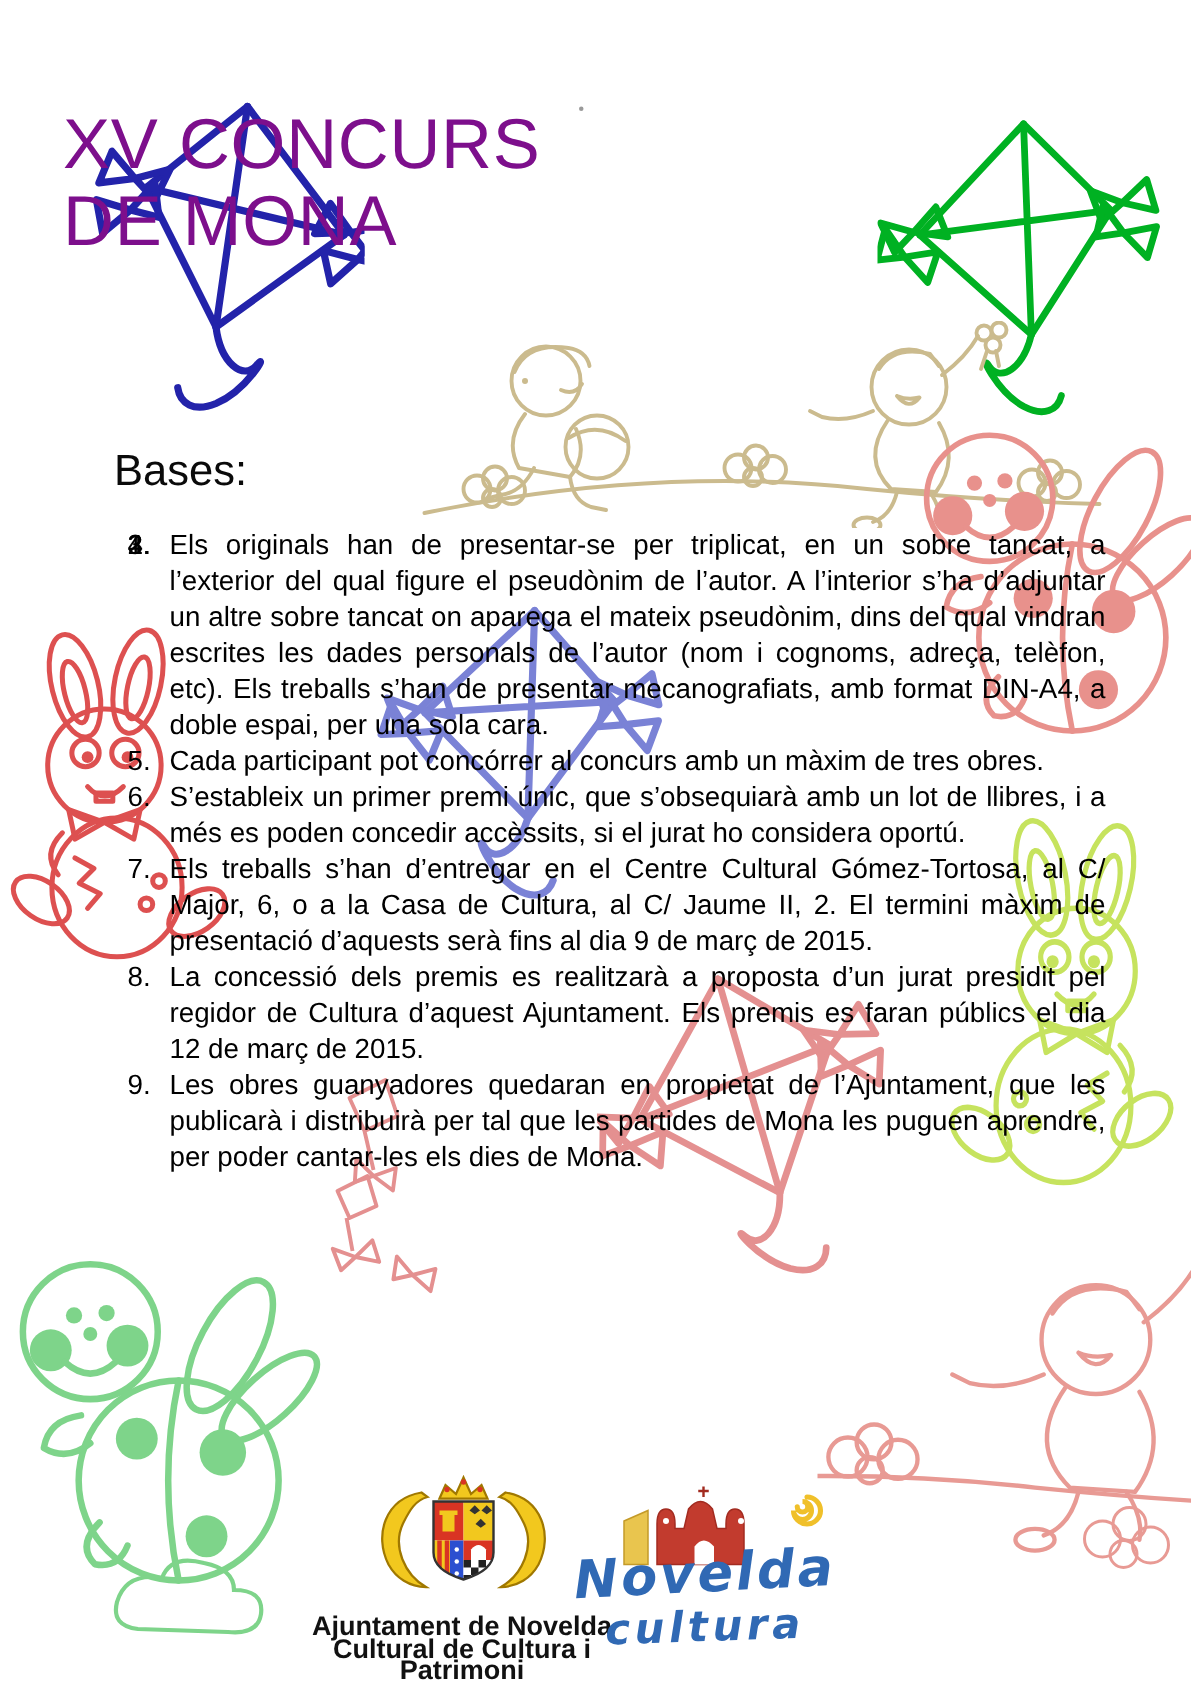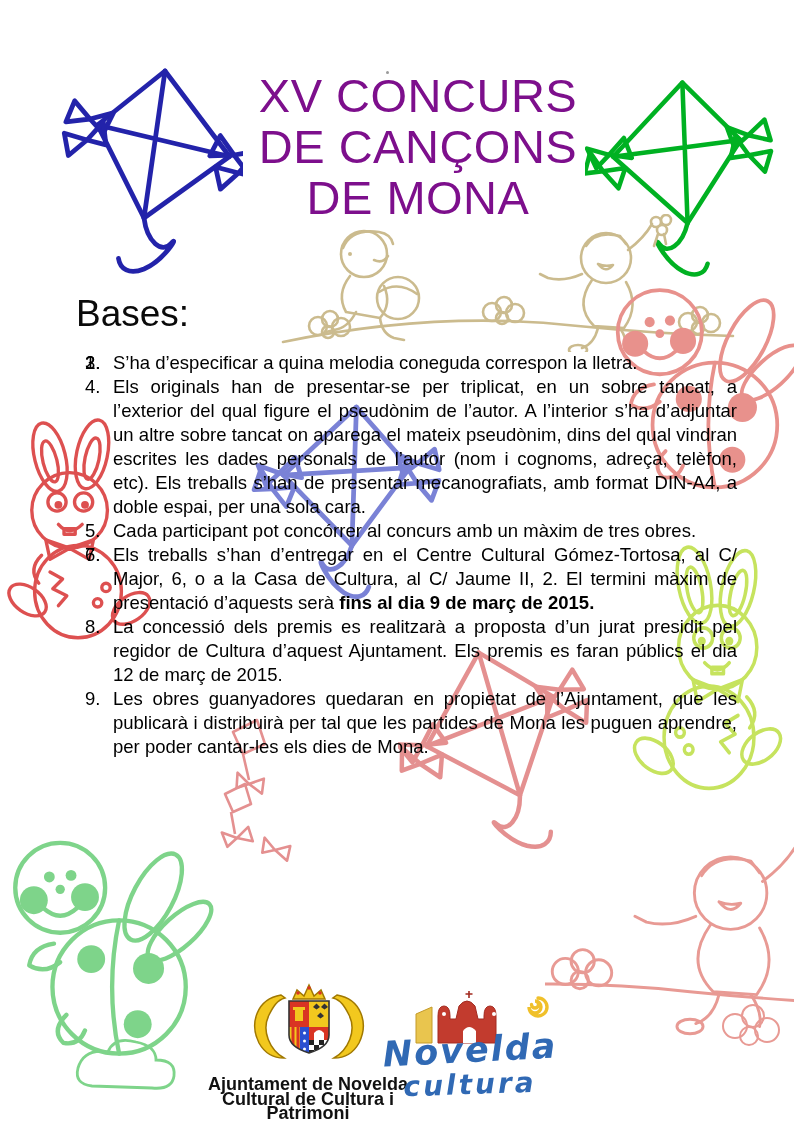--- a/index.html
+++ b/index.html
@@ -5,34 +5,34 @@
   html,body{margin:0;padding:0}
   body{
     width:794px;height:1123px;position:relative;background:#fff;
     font-family:"Liberation Sans",sans-serif;overflow:hidden;color:#000;
   }
   .deco{position:absolute;z-index:0;pointer-events:none}
   .deco svg,svg.deco{display:block}
 
   #page-title{
     position:absolute;top:70px;left:0;width:794px;box-sizing:border-box;
-    padding-left:42px;text-align:center;z-index:1;
+    padding-left:42px;text-align:left;z-index:1;
     font-size:47px;line-height:51px;color:#7d0f8c;letter-spacing:.5px;
   }
   #stray-dot{position:absolute;left:386px;top:71px;width:3px;height:3px;background:#9a9a9a;border-radius:50%;z-index:1}
 
-  #bases-heading{position:absolute;left:76px;top:298px;font-size:37px;line-height:32px;color:#0a0a0a;z-index:1}
+  #bases-heading{position:absolute;left:76px;top:298px;font-size:29px;line-height:32px;color:#0a0a0a;z-index:1}
 
   #bases-list{
     position:absolute;left:85px;top:351px;width:652px;z-index:1;
     margin:0;padding:0;font-size:18.5px;line-height:24px;
   }
   #bases-list li{list-style:none;position:relative;padding-left:28px;text-align:justify}
   #bases-list .num{position:absolute;left:0;top:0}
-  #bases-list b{font-weight:bold}
+  #bases-list b{font-weight:normal}
 
   #crest-logo{position:absolute;left:243px;top:983px;width:132px;height:92px;z-index:1}
   #crest-caption{
     position:absolute;left:188px;top:1077px;width:240px;z-index:1;
     text-align:center;font-size:18px;line-height:14.5px;font-weight:bold;color:#111;
   }
   #novelda-logo{position:absolute;left:372px;top:988px;width:196px;height:120px;z-index:1}
   #novelda-art{position:absolute;left:18px;top:0}
   .novelda-word{
     position:absolute;left:0;width:196px;text-align:center;color:#3069b4;
@@ -212,47 +212,46 @@
         <circle cx="222" cy="192" r="12"></circle>
         <circle cx="204" cy="198" r="9"></circle>
     </g>
   </g>
 </svg>
 
 <div id="stray-dot"></div>
 
 <div id="page-title">
   <div>XV CONCURS</div>
-  <div>DE CANÇONS</div>
   <div>DE MONA</div>
 </div>
 
 <div id="bases-heading">Bases:</div>
 
 <ol id="bases-list">
   <li>
     <span class="num">1.</span>
   </li>
   <li>
     <span class="num">2.</span>
   </li>
   <li>
     <span class="num">3.</span>
-    <span>S’ha d’especificar a quina melodia coneguda correspon la lletra.</span>
   </li>
   <li>
     <span class="num">4.</span>
     <span>Els originals han de presentar-se per triplicat, en un sobre tancat, a l’exterior del qual figure el pseudònim de l’autor. A l’interior s’ha d’adjuntar un altre sobre tancat on aparega el mateix pseudònim, dins del qual vindran escrites les dades personals de l’autor (nom i cognoms, adreça, telèfon, etc). Els treballs s’han de presentar mecanografiats, amb format DIN-A4, a doble espai, per una sola cara.</span>
   </li>
   <li>
     <span class="num">5.</span>
     <span>Cada participant pot concórrer al concurs amb un màxim de tres obres.</span>
   </li>
   <li>
     <span class="num">6.</span>
+    <span>S’estableix un primer premi únic, que s’obsequiarà amb un lot de llibres, i a més es poden concedir accèssits, si el jurat  ho considera oportú.</span>
   </li>
   <li>
     <span class="num">7.</span>
     <span>Els treballs s’han d’entregar en el Centre Cultural Gómez-Tortosa, al C/ Major, 6, o a la Casa de Cultura, al C/ Jaume II, 2. El termini màxim de presentació d’aquests serà </span><b>fins al dia 9 de març de 2015.</b>
   </li>
   <li>
     <span class="num">8.</span>
     <span>La concessió dels premis es realitzarà a proposta d’un jurat presidit pel regidor de Cultura d’aquest Ajuntament. Els premis es faran públics el dia 12 de març de 2015.</span>
   </li>
   <li>

